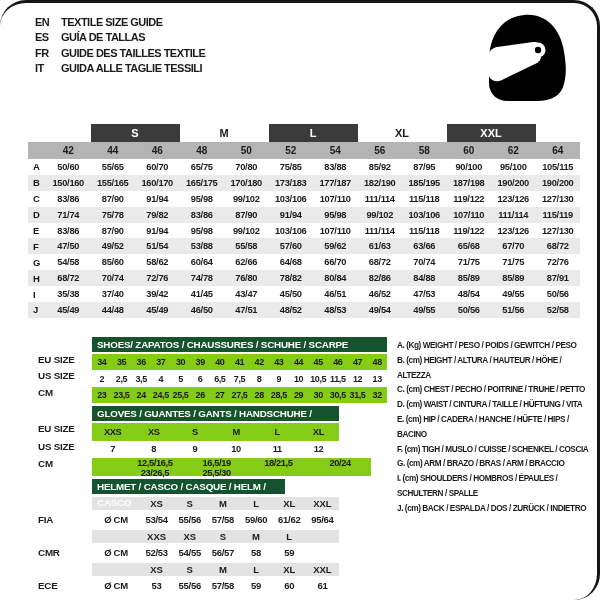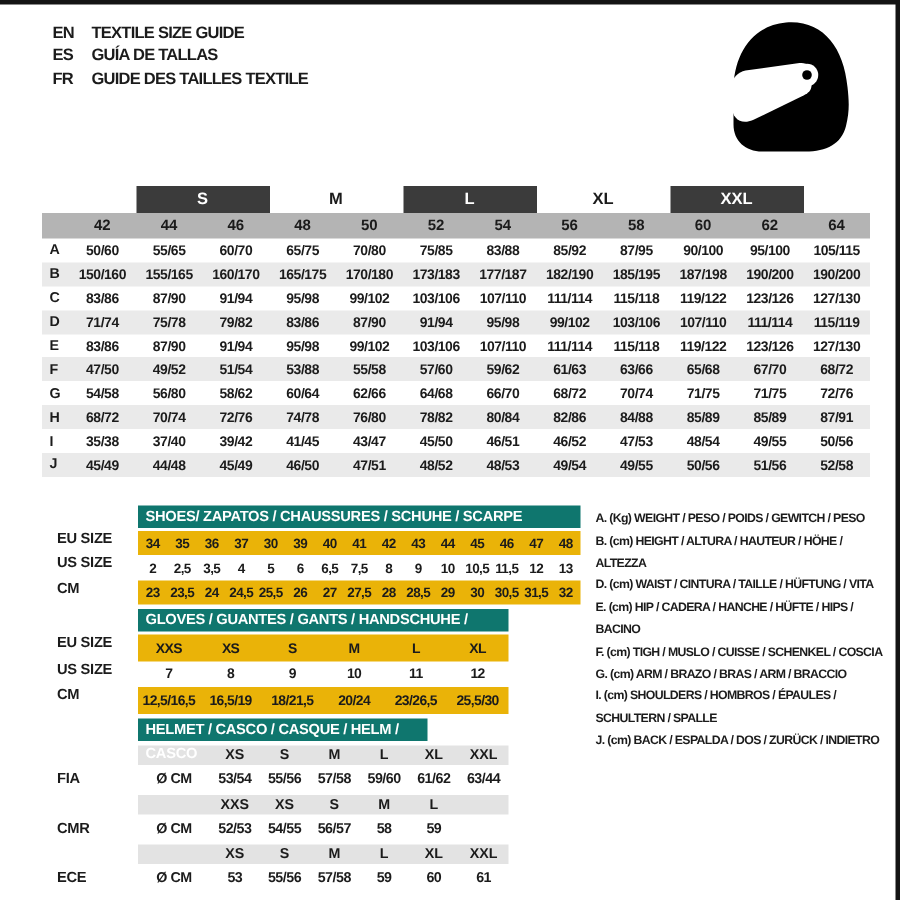--- a/index.html
+++ b/index.html
@@ -1,49 +1,50 @@
 <!DOCTYPE html>
 <html><head>
 <meta charset="utf-8">
 <style>
   html,body{margin:0;padding:0;background:#fff;}
   .page{
     position:relative;width:600px;height:600px;background:#ffffff;
     box-sizing:border-box;border-top:3px solid #141414;border-right:3px solid #141414;
     font-family:"Liberation Sans","DejaVu Sans",sans-serif;font-weight:bold;color:#1b1b1b;
     overflow:hidden;
+    border-radius:26px;
   }
   
   .lang-block{position:absolute;left:35px;top:11px;}
   .lang-row{display:flex;height:15.5px;align-items:center;font-size:11px;letter-spacing:-0.5px;}
   .lang-code{width:26px;}
   
   .helmet-svg{position:absolute;right:28px;top:7px;}
   
   .textile{position:absolute;left:28px;top:120px;width:552px;}
   .t-row{display:grid;grid-template-columns:18px repeat(12,1fr);align-items:center;text-align:center;}
   .t-band{height:19px;}
   .t-band .grp{height:18px;line-height:18px;font-size:11px;}
   .t-band .grp.filled{background:#3b3b3b;color:#ffffff;}
   .t-num{height:17px;background:#b4b4b4;font-size:10px;}
   .t-data{height:15.9px;font-size:9.3px;letter-spacing:-0.3px;}
   .t-data.shaded{background:#eaeaea;}
   .t-letter{text-align:left;padding-left:5px;font-size:9.5px;}
   
   .section{position:absolute;left:28px;width:400px;}
-  .sec-head{margin-left:64px;height:15px;line-height:15.5px;background:#0f766e;color:#fff;
+  .sec-head{margin-left:64px;height:15px;line-height:15.5px;background:#14532d;color:#fff;
     font-size:9.8px;letter-spacing:-0.2px;padding-left:5px;box-sizing:border-box;margin-bottom:2px;}
   .shoes{top:334px;} .shoes .sec-head{width:295px;}
   .gloves{top:403px;} .gloves .sec-head{width:247px;}
   .helmet-sec{top:476px;} .helmet-sec .sec-head{width:193px;margin-bottom:3px;}
   .srow{display:flex;align-items:flex-start;}
   .shoes .srow{height:16.4px;} .gloves .srow{height:17.6px;}
   .slbl{width:64px;padding-left:10px;font-size:9.8px;box-sizing:border-box;letter-spacing:-0.2px;}
   .svals{display:grid;align-items:center;text-align:center;height:100%;}
-  .svals.shaded{background:#eab308;}
+  .svals.shaded{background:#84cc16;}
   .shoes .svals{width:295px;font-size:9px;letter-spacing:-0.4px;}
   .gloves .svals{width:247px;font-size:9.3px;letter-spacing:-0.4px;}
   
   .hband{margin-left:64px;width:247px;height:12.5px;display:grid;
     grid-template-columns:48px repeat(6,1fr);align-items:center;text-align:center;
     background:#e3e3e3;font-size:9.5px;margin-bottom:1.5px;}
   .hrow{display:flex;align-items:center;height:16.5px;margin-bottom:2.5px;}
   .hvals{width:247px;display:grid;grid-template-columns:48px repeat(6,1fr);
     align-items:center;text-align:center;font-size:9.5px;letter-spacing:-0.3px;}
   
@@ -60,20 +61,24 @@
         <div class="lang-code">EN</div>
         <div class="lang-text">TEXTILE SIZE GUIDE</div>
       </div>
       <div class="lang-row">
         <div class="lang-code">ES</div>
         <div class="lang-text">GUÍA DE TALLAS</div>
       </div>
       <div class="lang-row">
         <div class="lang-code">FR</div>
         <div class="lang-text">GUIDE DES TAILLES TEXTILE</div>
+      </div>
+      <div class="lang-row">
+        <div class="lang-code">IT</div>
+        <div class="lang-text">GUIDA ALLE TAGLIE TESSILI</div>
       </div>
     </div>
 
   <svg class="helmet-svg" width="88" height="98" viewBox="0 0 88 98" aria-hidden="true">
     <path fill="#000000" d="M43 5 C 20 7 8 27 8 50 L 8 73 C 8 84 16 91 27 91 L 56 91
       C 70 91 80 86 83 74 C 85.5 64 85 57 84 48 C 81.5 21 67 3 43 5 Z"></path>
     <path fill="#ffffff" d="M7 47 C 7 42 11 38 16 37 L 52 32 C 57 31.5 60 34 60 38
       L 60 47 C 60 50 58 52 55 53.5 L 21 70 C 13 73.5 7 69 7 61 Z"></path>
     <circle cx="57" cy="40" r="7.5" fill="#ffffff"></circle>
     <circle cx="57" cy="40" r="3.2" fill="#000000"></circle>
@@ -188,21 +193,21 @@
         <div>59/62</div>
         <div>61/63</div>
         <div>63/66</div>
         <div>65/68</div>
         <div>67/70</div>
         <div>68/72</div>
       </div>
       <div class="t-row t-data">
         <div class="t-letter">G</div>
         <div>54/58</div>
-        <div>56/80</div>
+        <div>85/60</div>
         <div>58/62</div>
         <div>60/64</div>
         <div>62/66</div>
         <div>64/68</div>
         <div>66/70</div>
         <div>68/72</div>
         <div>70/74</div>
         <div>71/75</div>
         <div>71/75</div>
         <div>72/76</div>
@@ -340,21 +345,21 @@
             <div>7</div>
             <div>8</div>
             <div>9</div>
             <div>10</div>
             <div>11</div>
             <div>12</div>
           </div>
         </div>
         <div class="srow">
           <div class="slbl">CM</div>
-          <div class="svals shaded" style="grid-template-columns: repeat(6, 1fr);">
+          <div class="svals shaded" style="grid-template-columns: repeat(4, 1fr); padding-left: 32px;">
             <div>12,5/16,5</div>
             <div>16,5/19</div>
             <div>18/21,5</div>
             <div>20/24</div>
             <div>23/26,5</div>
             <div>25,5/30</div>
           </div>
         </div>
       </div>
   </div>
@@ -373,21 +378,21 @@
         </div>
         <div class="hrow">
           <div class="slbl">FIA</div>
           <div class="hvals">
             <div>Ø CM</div>
             <div>53/54</div>
             <div>55/56</div>
             <div>57/58</div>
             <div>59/60</div>
             <div>61/62</div>
-            <div>63/44</div>
+            <div>95/64</div>
           </div>
         </div>
         <div class="hband">
           <div></div>
           <div>XXS</div>
           <div>XS</div>
           <div>S</div>
           <div>M</div>
           <div>L</div>
         </div>
@@ -422,20 +427,21 @@
             <div>60</div>
             <div>61</div>
           </div>
         </div>
       </div>
   </div>
 
   <div class="legend" id="legend">
       <div class="legend-item">A. (Kg) WEIGHT / PESO / POIDS / GEWITCH / PESO</div>
       <div class="legend-item">B. (cm) HEIGHT / ALTURA / HAUTEUR / HÖHE / ALTEZZA</div>
+      <div class="legend-item">C. (cm) CHEST / PECHO / POITRINE / TRUHE / PETTO</div>
       <div class="legend-item">D. (cm) WAIST / CINTURA / TAILLE / HÜFTUNG / VITA</div>
       <div class="legend-item">E. (cm) HIP / CADERA / HANCHE / HÜFTE / HIPS /  BACINO</div>
       <div class="legend-item">F. (cm) TIGH / MUSLO / CUISSE / SCHENKEL / COSCIA</div>
       <div class="legend-item">G. (cm) ARM  / BRAZO / BRAS / ARM / BRACCIO</div>
       <div class="legend-item">I.  (cm) SHOULDERS / HOMBROS / ÉPAULES / SCHULTERN / SPALLE</div>
       <div class="legend-item">J. (cm) BACK / ESPALDA / DOS / ZURÜCK / INDIETRO</div>
     </div>
 
 </div>
 

